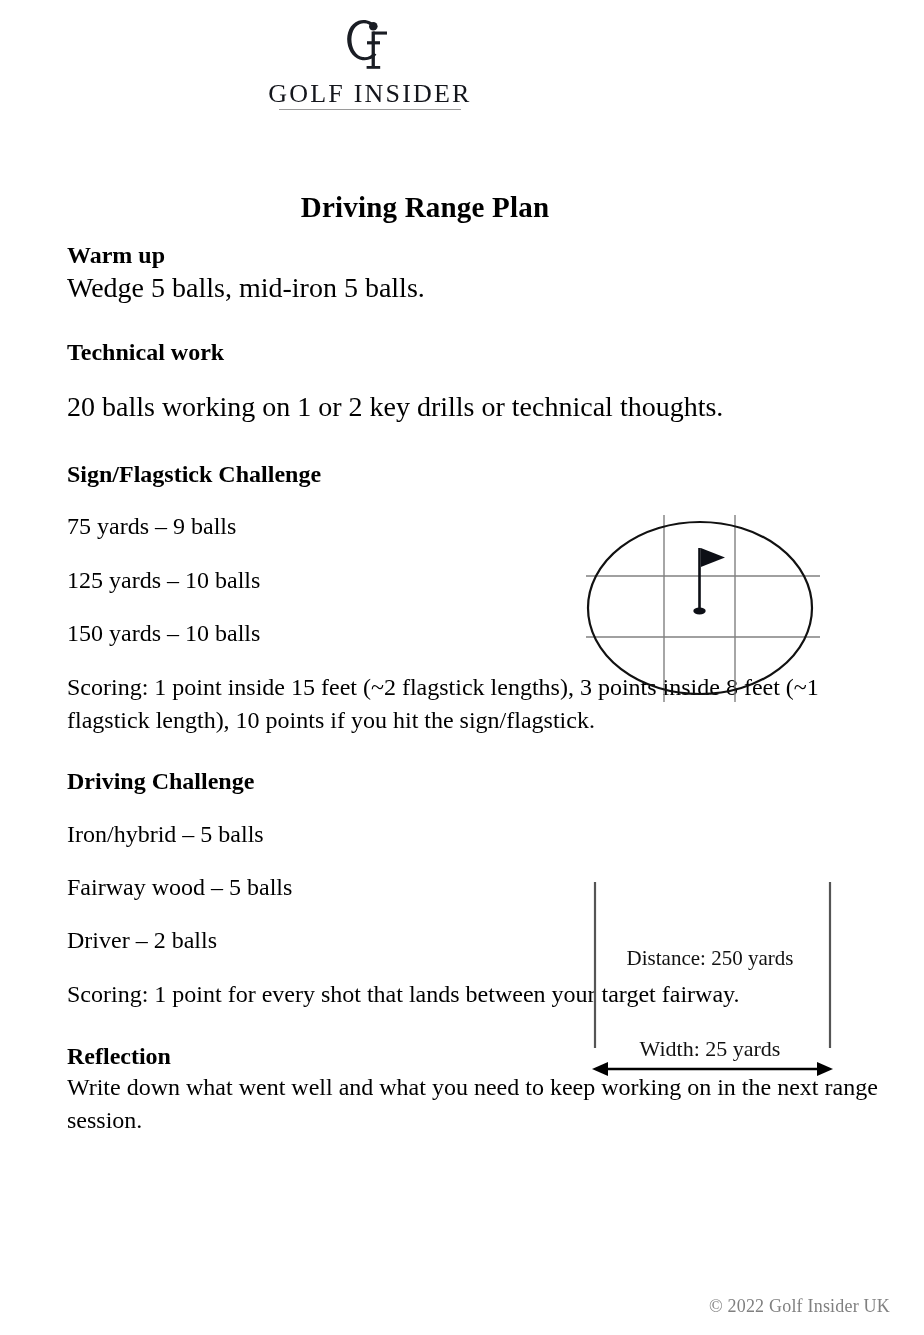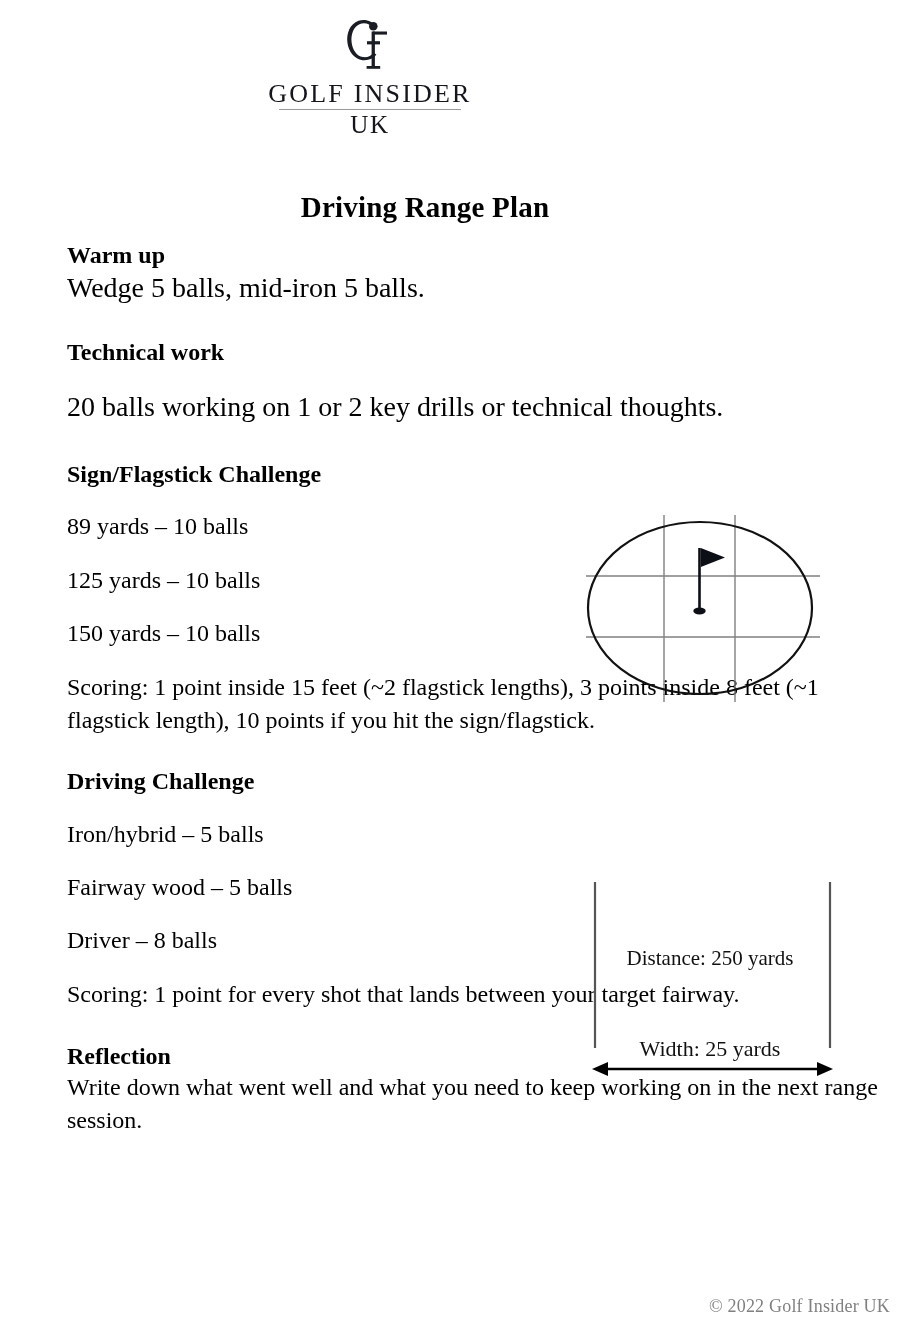--- a/index.html
+++ b/index.html
@@ -176,21 +176,20 @@
       <rect x="36.6" y="17.5" width="3.3" height="36.0" fill="#1a1d24"></rect>
 
       <circle cx="38.3" cy="12.3" r="4.3" fill="#1a1d24"></circle>
 
       <path d="M38.0 17.5 L52.0 17.5 L52.0 20.6 L38.0 20.6 Z" fill="#1a1d24"></path>
 
       <path d="M31.6 52.0 L45.2 52.0 L45.2 54.8 L31.6 54.8 Z" fill="#1a1d24"></path>
     </svg>
     <div class="logo-wordmark">GOLF INSIDER</div>
     <div class="logo-rule"></div>
-    <div class="logo-sub">UK</div>
   </div>
 
   <h1 class="doc-title">Driving Range Plan</h1>
 
   <div class="content">
 
     <div>
       <div class="sec-head">Warm up</div>
       <div class="body-line">Wedge 5 balls, mid-iron 5 balls.</div>
     </div>
@@ -201,39 +200,39 @@
       <div class="sec-head">Technical work</div>
       <div class="gap-m"></div>
       <div class="body-line">20 balls working on 1 or 2 key drills or technical thoughts.</div>
     </div>
 
     <div class="gap-xl"></div>
 
     <div>
       <div class="sec-head">Sign/Flagstick Challenge</div>
       <div class="gap-m"></div>
-      <div class="item-row narrow">89 yards – 10 balls</div>
+      <div class="item-row narrow">75 yards – 9 balls</div>
       <div class="gap-m"></div>
       <div class="item-row narrow">125 yards – 10 balls</div>
       <div class="gap-m"></div>
       <div class="item-row narrow">150 yards – 10 balls</div>
       <div class="gap-m"></div>
       <div class="para">Scoring: 1 point inside 15 feet (~2 flagstick lengths), 3 points inside 8 feet (~1 flagstick length), 10 points if you hit the sign/flagstick.</div>
     </div>
 
     <div class="gap-l"></div>
 
     <div>
       <div class="sec-head">Driving Challenge</div>
       <div class="gap-m"></div>
       <div class="item-row narrow">Iron/hybrid – 5 balls</div>
       <div class="gap-m"></div>
       <div class="item-row narrow">Fairway wood – 5 balls</div>
       <div class="gap-m"></div>
-      <div class="item-row narrow">Driver – 8 balls</div>
+      <div class="item-row narrow">Driver – 2 balls</div>
       <div class="gap-m"></div>
       <div class="para" style="width:760px;">Scoring: 1 point for every shot that lands between your target fairway.</div>
     </div>
 
     <div class="gap-l"></div>
 
     <div>
       <div class="sec-head">Reflection</div>
       <div class="para" style="width:820px;">Write down what went well and what you need to keep working on in the next range session.</div>
     </div>

